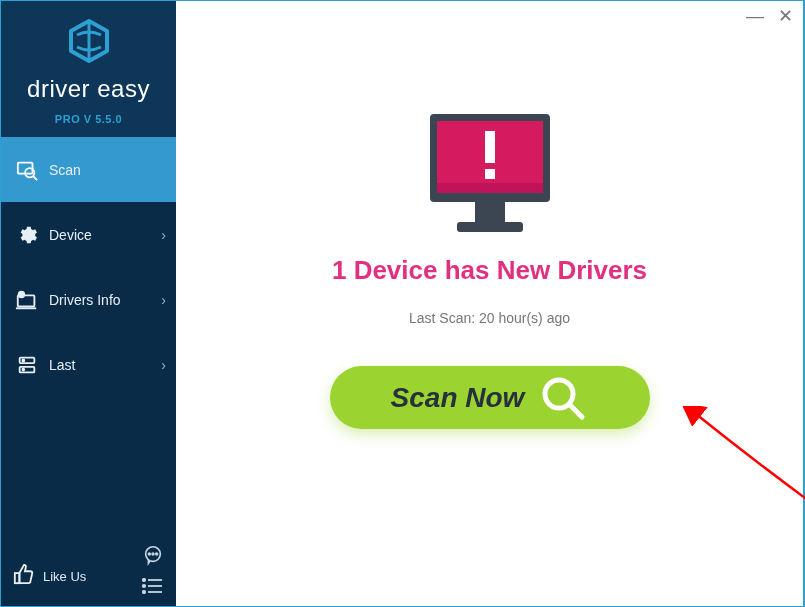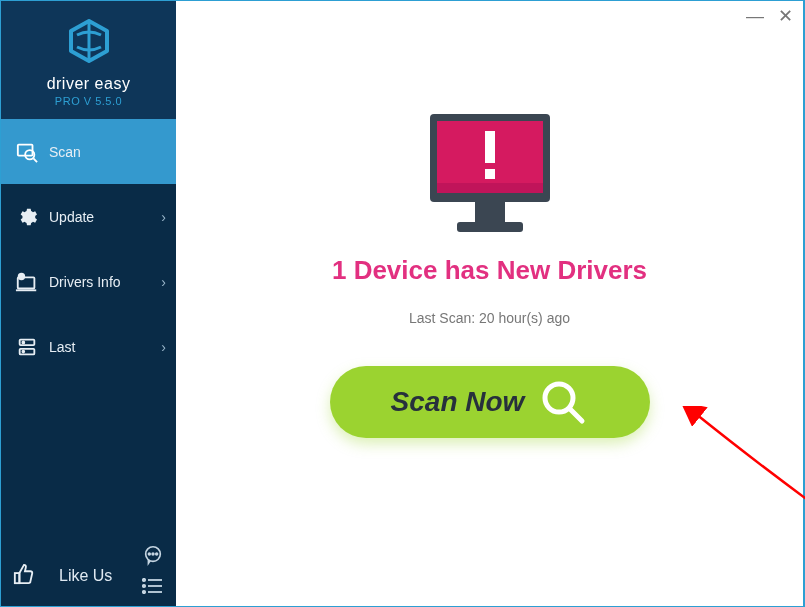--- a/index.html
+++ b/index.html
@@ -39,30 +39,30 @@
       flex-direction: column;
     }
     .logo-area {
       width: 175px;
       background: #0e3659;
       padding: 18px 0 12px 0;
       text-align: center;
     }
     .logo-icon { margin: 0 auto; }
     .brand {
-      font-size: 16px;
+      font-size: 24px;
       font-weight: 400;
       margin-top: 4px;
       letter-spacing: 0.5px;
     }
     .version {
       color: #2d9fd3;
       font-size: 11px;
-      font-weight: 400;
-      margin-top: 2px;
+      font-weight: 700;
+      margin-top: 10px;
       letter-spacing: 0.5px;
     }
     .nav { flex: 1; }
     .nav-item {
       height: 65px;
       display: flex;
       align-items: center;
       padding: 0 12px;
       cursor: pointer;
       position: relative;
@@ -83,21 +83,21 @@
       font-size: 14px;
     }
     .bottom-bar {
       height: 60px;
       display: flex;
       align-items: center;
       padding: 0 12px;
       position: relative;
     }
     .like-icon { margin-right: 8px; }
-    .like-text { font-size: 16px; color: #dfe9f2; margin-left: 16px; }
+    .like-text { font-size: 13px; color: #dfe9f2; }
     .bottom-right {
       position: absolute;
       right: 12px;
       bottom: 8px;
       display: flex;
       flex-direction: column;
       gap: 8px;
       align-items: center;
     }
     .main {
@@ -116,21 +116,21 @@
       margin-top: 12px;
     }
     .subline {
       color: #777;
       font-size: 14px;
       margin-top: 24px;
     }
     .scan-btn {
       margin-top: 40px;
       width: 320px;
-      height: 72px;
+      height: 63px;
       background: #9bd330;
       border: none;
       border-radius: 43px;
       display: flex;
       align-items: center;
       justify-content: center;
       gap: 14px;
       cursor: pointer;
       box-shadow: 0 6px 14px rgba(155,211,48,0.35);
       position: relative;
@@ -184,21 +184,21 @@
         </span>
         <span>Scan</span>
       </div>
 
       <div class="nav-item">
         <span class="icon-slot">
           <svg width="22" height="22" viewBox="0 0 24 24" fill="#e7eef4">
             <path d="M12 8a4 4 0 100 8 4 4 0 000-8zm9 4a7 7 0 00-.1-1.2l2-1.6-2-3.4-2.4.9a7 7 0 00-2-1.2L16 3h-4l-.5 2.5a7 7 0 00-2 1.2l-2.4-.9-2 3.4 2 1.6A7 7 0 007 12a7 7 0 00.1 1.2l-2 1.6 2 3.4 2.4-.9a7 7 0 002 1.2L12 21h4l.5-2.5a7 7 0 002-1.2l2.4.9 2-3.4-2-1.6c.07-.4.1-.8.1-1.2z"></path>
           </svg>
         </span>
-        <span>Update</span>
+        <span>Device</span>
         <span class="chev">›</span>
       </div>
 
       <div class="nav-item">
         <span class="icon-slot">
           <svg width="24" height="22" viewBox="0 0 26 22" fill="none" stroke="#e7eef4" stroke-width="2">
             <rect x="3" y="6" width="18" height="12" rx="1"></rect>
             <line x1="1" y1="20" x2="23" y2="20"></line>
             <circle cx="7" cy="5" r="4" fill="#e7eef4" stroke="none"></circle>
             <text x="7" y="8" font-size="6" fill="#092b47" text-anchor="middle" font-weight="bold">i</text>

